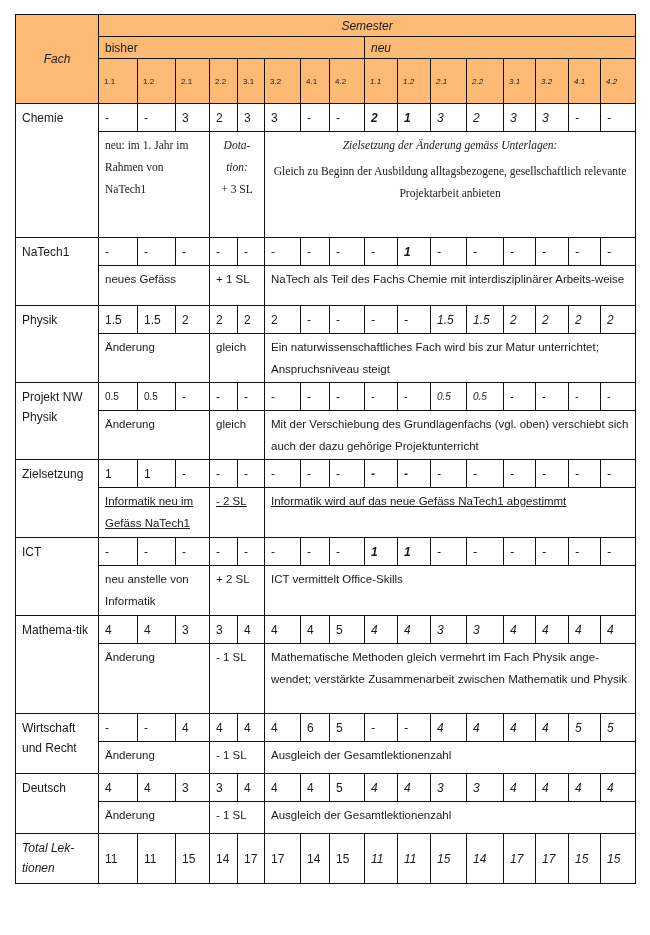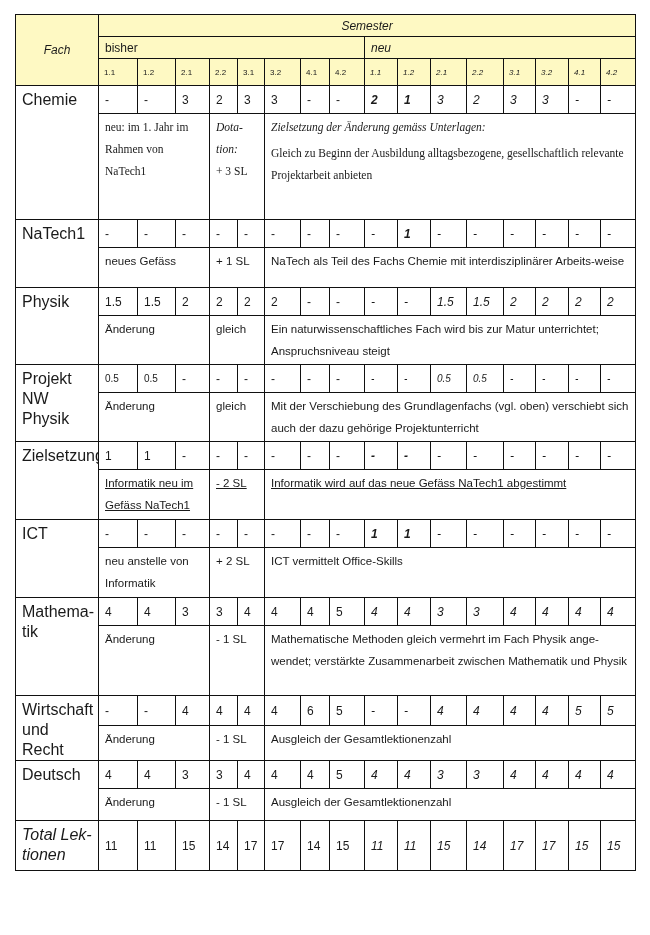--- a/index.html
+++ b/index.html
@@ -11,35 +11,35 @@
     font-size: 12px;
   }
   table.curr td, table.curr th {
     border: 1.3px solid #111;
     padding: 0 6px;
     vertical-align: top;
     font-weight: normal;
     text-align: left;
     overflow: hidden;
   }
-  .hdr { background: #fef9c3; }
+  .hdr { background: #fdba74; }
   .hdr-sem { text-align: center !important; font-style: italic; height: 21px; vertical-align: middle !important; font-size: 12px; }
   .hdr-grp { text-align: center; height: 21px; vertical-align: middle !important; font-size: 12px; }
   .hdr-grp.neu { font-style: italic; }
   .hdr-fach { text-align: center !important; vertical-align: middle !important; font-style: italic; font-size: 12px; }
-  .hdr-num { font-size: 8px; height: 26px; vertical-align: middle !important; padding: 0 5px !important; }
+  .hdr-num { font-size: 8px; height: 26px; vertical-align: middle !important; padding: 9px 5px !important; }
   .hdr-num.neu { font-style: italic; }
-  .subj { font-size: 16px; line-height: 20px; padding-top: 4px !important; }
+  .subj { font-size: 12px; line-height: 20px; padding-top: 4px !important; }
   .subj.total { font-style: italic; margin-left: 41px; }
   .val { height: 27px; vertical-align: middle !important; font-size: 12px; padding: 0 6px !important; }
   .val.neu { font-style: italic; }
   .val.bold { font-weight: bold; }
   .note { font-size: 11.5px; line-height: 22px; padding-top: 2px !important; padding-bottom: 2px !important; }
   .note .italic { font-style: italic; }
-  .note p { margin: 0; }
+  .note p { margin: 0; text-align: center; }
 </style>
 </head>
 <body>
 
 <table class="curr">
   <colgroup>
     <col style="width:83px">
     <col style="width:39px">
       <col style="width:38px">
       <col style="width:34px">

